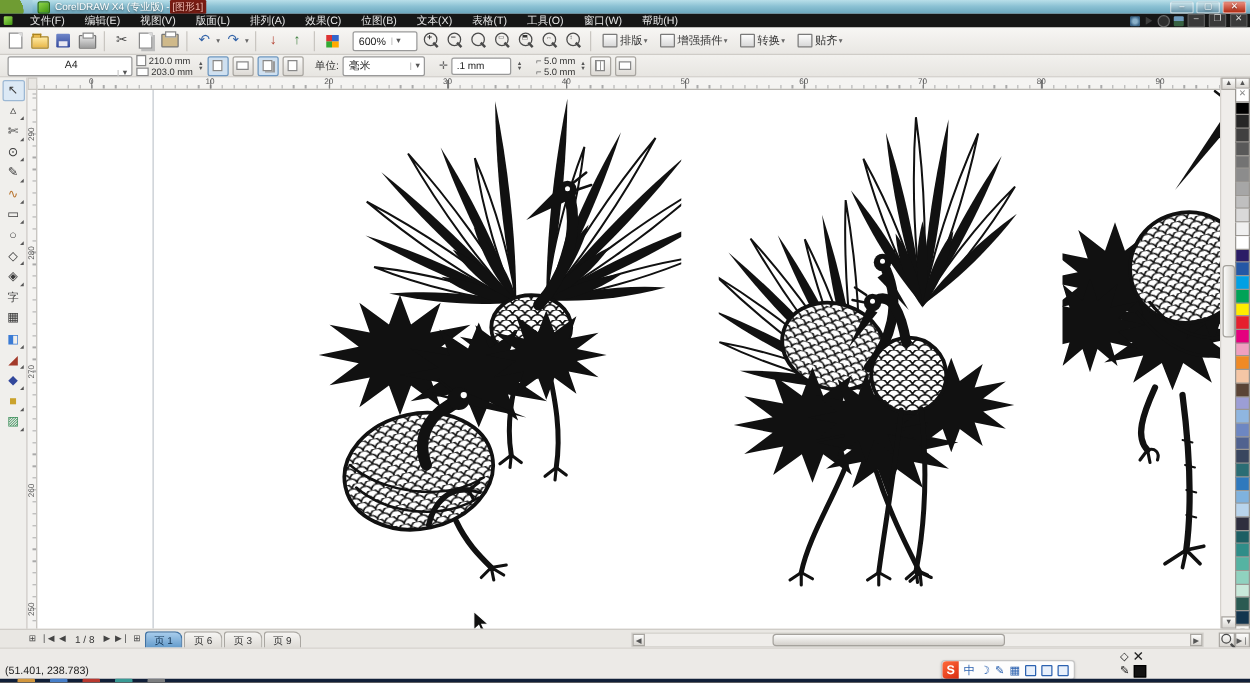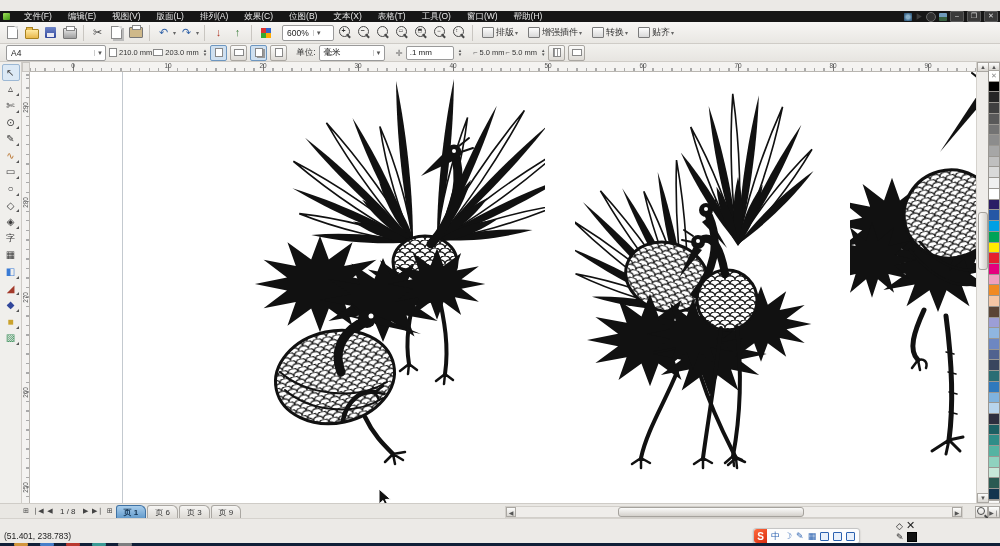--- a/index.html
+++ b/index.html
@@ -66,21 +66,21 @@
   .magmark{position:absolute;font-size:7px;left:2px;top:0px;color:#333;font-weight:bold;}
   .plugbtn{display:flex;align-items:center;gap:2px;padding:0 4px;height:17px;font-size:9px;color:#333;}
   .plug-ico{width:10px;height:9px;border:1px solid #7a7a7a;background:linear-gradient(180deg,#fdfdfd,#d8d8d8);border-radius:1px;}
   
   #propbar{position:absolute;left:0;top:44px;width:1000px;height:18px;
     background:linear-gradient(180deg,#f2f1ee,#e7e5e1);border-bottom:1px solid #cfccc7;
     display:flex;align-items:center;gap:3px;padding-left:6px;box-sizing:border-box;font-size:8.5px;color:#333;}
   .field{background:#fff;border:1px solid #9a9a9a;border-radius:2px;height:12px;
     display:flex;align-items:center;padding:0 3px;font-size:8px;color:#222;}
   .spin{display:flex;flex-direction:column;justify-content:center;font-size:4.5px;line-height:4px;color:#555;margin-left:1px;}
-  .stack{display:flex;flex-direction:row;gap:1px;}
+  .stack{display:flex;flex-direction:column;gap:1px;}
   .stack .row{display:flex;align-items:center;gap:2px;height:8px;font-size:7.5px;}
   .mini-pg{width:6px;height:7px;border:1px solid #888;background:#fff;}
   .mini-pg.land{width:8px;height:5px;}
   .pbtn{width:15px;height:14px;border:1px solid #a9a6a1;border-radius:2px;
     background:linear-gradient(180deg,#fbfbfa,#dddad5);display:flex;align-items:center;justify-content:center;}
   .pbtn.on{background:#cfe0f0;border-color:#6d96bf;}
   
   #corner{position:absolute;left:22px;top:62px;width:8px;height:10px;background:#e9e7e3;border:1px solid #c9c6c1;box-sizing:border-box;}
   #hruler{position:absolute;left:30px;top:62px;width:946px;height:10px;background:#f4f3f1;
     border-bottom:1px solid #b9b6b1;box-sizing:border-box;overflow:hidden;}
@@ -124,21 +124,21 @@
   .swatch{flex:1;border:1px solid #9a9792;border-top:none;box-sizing:border-box;}
   .swatch.none{background:#fff;position:relative;}
   .swatch.none::after{content:"✕";position:absolute;inset:0;font-size:7px;line-height:9px;text-align:center;color:#888;}
   
   #bottombar{position:absolute;left:0;top:503px;width:1000px;height:15px;background:#e9e7e3;
     border-top:1px solid #cfccc7;display:flex;align-items:center;font-size:8px;color:#333;box-sizing:border-box;}
   .nav-ico{width:12px;height:12px;display:flex;align-items:center;justify-content:center;font-size:7px;color:#444;}
   #pgcounter{margin:0 4px;font-size:8px;}
   .tab{height:13px;margin-top:2px;padding:0 7px;display:flex;align-items:center;font-size:8px;color:#333;
     border:1px solid #aaa7a2;border-bottom:none;border-radius:3px 6px 0 0;background:linear-gradient(180deg,#f6f5f3,#dcd9d4);margin-right:1px;}
-  .tab.active{background:linear-gradient(180deg,#a8cdec,#5e97c9);border-color:#3f72a4;color:#10304f;font-weight:bold;}
+  .tab.active{background:linear-gradient(180deg,#a8cdec,#5e97c9);border-color:#3f72a4;color:#10304f;font-weight:normal;}
   #hscroll{position:absolute;left:505px;top:2px;width:458px;height:12px;background:#efedea;border:1px solid #d2cfca;box-sizing:border-box;}
   #hthumb{position:absolute;left:112px;top:0px;width:186px;height:10px;border-radius:3px;
     background:linear-gradient(180deg,#fbfbfa,#d4d1cc);border:1px solid #a5a29d;box-sizing:border-box;}
   #hs-l{position:absolute;left:0;top:0;width:10px;height:10px;}
   #hs-r{position:absolute;right:0;top:0;width:10px;height:10px;}
   #navigator{position:absolute;right:12px;top:2px;width:13px;height:12px;}
   #corner-br{position:absolute;right:0;top:2px;width:12px;height:12px;}
   
   #statusbar{position:absolute;left:0;top:518px;width:1000px;height:25px;background:#eceae7;
     border-top:1px solid #d5d2cd;font-size:8.5px;color:#222;}
@@ -155,20 +155,31 @@
   .ime-sq{width:7px;height:7px;border:1px solid #2c62b0;border-radius:1px;background:#e8f0fb;}
   
   #taskbar{position:absolute;left:0;top:543px;width:1000px;height:3px;background:#101f38;}
   #taskbar .blob{position:absolute;top:0;height:3px;width:14px;border-radius:1px;opacity:.9;}
 </style>
 </head>
 <body>
 
 <div id="app">
 
+  <div id="titlebar">
+    <div class="grass"></div>
+    <div class="appicon"></div>
+    <span>CorelDRAW X4 (专业版) - </span>
+    <span class="doc-hl">[图形1]</span>
+    <div class="wbtns">
+      <div class="wbtn">–</div>
+      <div class="wbtn">▢</div>
+      <div class="wbtn close">✕</div>
+    </div>
+  </div>
 
   <div id="menubar">
     <div class="micon"></div>
     <span class="mi">文件(F)</span>
     <span class="mi">编辑(E)</span>
     <span class="mi">视图(V)</span>
     <span class="mi">版面(L)</span>
     <span class="mi">排列(A)</span>
     <span class="mi">效果(C)</span>
     <span class="mi">位图(B)</span>
@@ -287,21 +298,21 @@
         <span class="drop">▾</span>
     </div>
     <div class="plugbtn">
       <div class="plug-ico"></div>
       <span>贴齐</span>
         <span class="drop">▾</span>
     </div>
   </div>
 
   <div id="propbar">
-    <div class="combo" style="width:92px;">
+    <div class="combo" style="width:92px;flex-direction:column;">
       <span>A4</span>
       <span class="arr" style="margin-left:auto;">▼</span>
     </div>
     <div class="stack">
       <div class="row">
           <div class="mini-pg"></div>
         <span>210.0 mm</span>
         </div>
       <div class="row">
           <div class="mini-pg land"></div>

